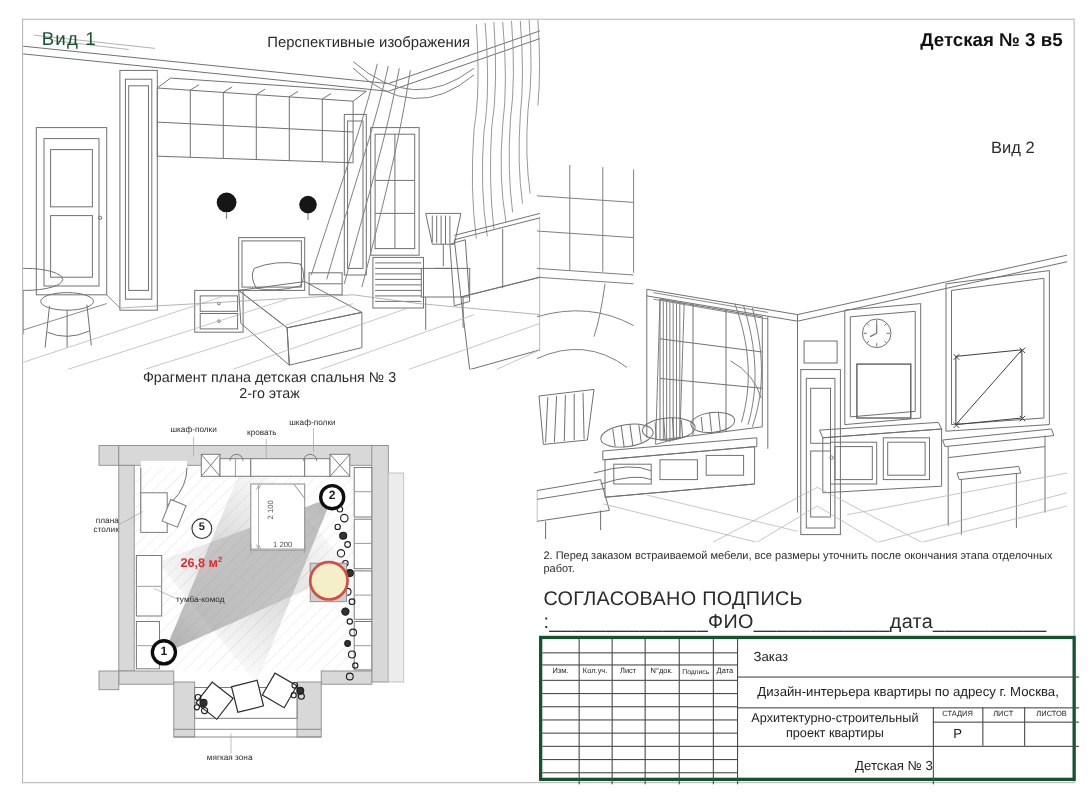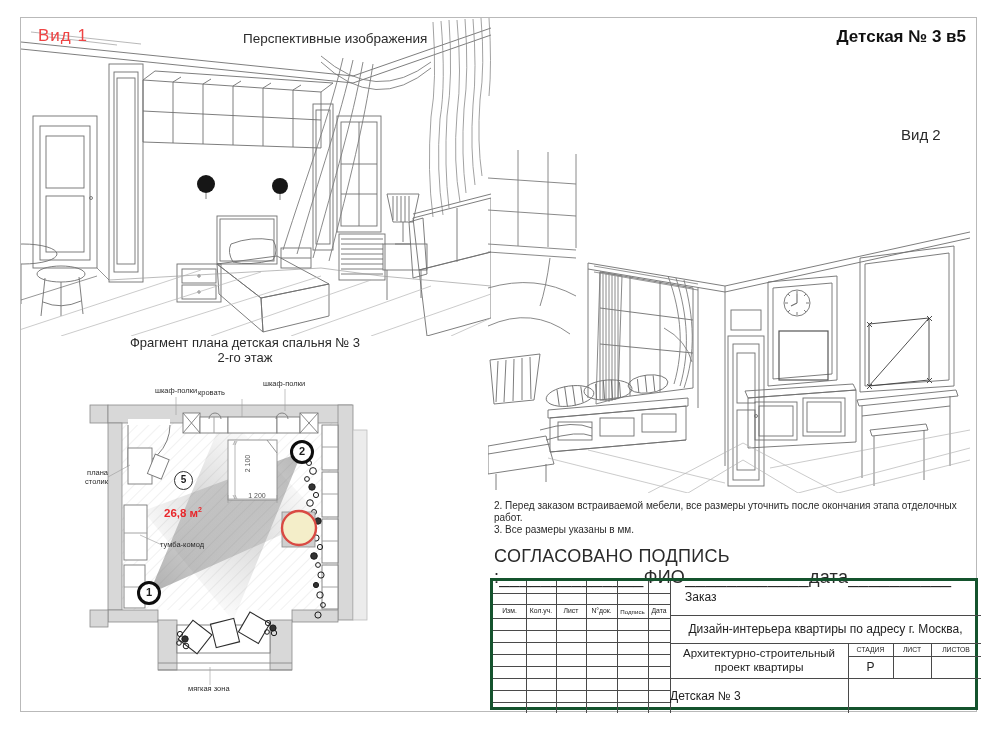--- a/index.html
+++ b/index.html
@@ -254,21 +254,21 @@
         <path d="M386,288 V338 M436,282 V332"></path>
       </g>
 
       <g stroke="#b5b5b5" stroke-width="0.7">
         <path d="M200,345 L255,312 L310,345 M160,345 L255,295 L350,345"></path>
         <path d="M60,310 L200,345 M100,302 L237,335 M310,345 L482,300 M350,345 L482,312 M282,320 L482,282"></path>
       </g>
     </g>
   </svg>
 
-  <div class="abs lbl" style="left:38px;top:26px;font-size:17px;letter-spacing:1px;color:#ef4444;">Вид 1</div>
+  <div class="abs lbl" style="left:38px;top:26px;font-size:17px;letter-spacing:1px;color:#14532d;">Вид 1</div>
   <div class="abs lbl" style="left:243px;top:31px;font-size:13.5px;color:#2a2a2a;">Перспективные изображения</div>
   <div class="abs lbl" style="left:700px;top:27px;width:266px;text-align:right;font-size:17px;font-weight:bold;color:#111;">Детская № 3 в5</div>
   <div class="abs lbl" style="left:901px;top:126px;font-size:15px;color:#2a2a2a;">Вид 2</div>
 
   <div class="abs" style="left:95px;top:335px;width:300px;text-align:center;font-size:13px;color:#2a2a2a;">
     <div>Фрагмент плана детская спальня № 3</div>
     <div>2-го этаж</div>
   </div>
 
   <svg class="abs" style="left:85px;top:375px;" width="295" height="330" viewBox="0 0 295 330">
@@ -390,42 +390,41 @@
       </g>
     </g>
 
     <g stroke="#9b9b9b" stroke-width="0.6" fill="none">
       <path d="M91,22 V40 M157,24 V42 M200,14 V36"></path>
       <path d="M23,102 L45,90 M77,170 L55,160 M125,310 V292"></path>
     </g>
   </svg>
 
   <div class="abs small-lbl" style="left:146px;top:386px;width:60px;text-align:center;">шкаф-полки</div>
-  <div class="abs small-lbl" style="left:198px;top:388px;width:48px;">кровать</div>
+  <div class="abs small-lbl" style="left:214px;top:388px;width:48px;text-align:center;">кровать</div>
   <div class="abs small-lbl" style="left:256px;top:379px;width:56px;text-align:center;">шкаф-полки</div>
   <div class="abs small-lbl" style="left:72px;top:468px;width:36px;text-align:right;line-height:9px;">
     <div>плана</div>
     <div>столик</div>
   </div>
   <div class="abs small-lbl" style="left:160px;top:540px;">тумба-комод</div>
   <div class="abs small-lbl" style="left:188px;top:684px;">мягкая зона</div>
   <div class="abs" style="left:164px;top:506px;font-size:11.5px;font-weight:bold;color:#e8262a;">
     <span>26,8 м</span><sup>2</sup>
   </div>
   <div class="abs" style="left:236px;top:492px;width:42px;text-align:center;font-size:7px;color:#555;">1 200</div>
   <div class="abs" style="left:229px;top:460px;width:36px;text-align:center;font-size:7px;color:#555;transform:rotate(-90deg);">2 100</div>
 
   <div class="abs marker" style="left:290px;top:440px;width:24px;height:24px;border:3.5px solid #0d0d0d;font-size:11px;line-height:17px;">2</div>
   <div class="abs marker" style="left:174px;top:471px;width:19px;height:19px;border:1.3px solid #333;font-size:10px;line-height:16px;">5</div>
   <div class="abs marker" style="left:137px;top:581px;width:24px;height:24px;border:3.5px solid #0d0d0d;font-size:11px;line-height:17px;">1</div>
 
   <div class="abs" style="left:494px;top:487px;width:478px;">
     <div style="margin-top:13px;font-size:10px;line-height:12px;color:#2a2a2a;">
       <div>2. Перед заказом встраиваемой мебели, все размеры уточнить после окончания этапа отделочных работ.</div>
-      <div>3. Все размеры указаны в мм.</div>
     </div>
     <div style="margin-top:10px;font-size:18px;color:#2a2a2a;letter-spacing:0.3px;">СОГЛАСОВАНО ПОДПИСЬ :______________ФИО____________дата__________</div>
   </div>
 
   <div class="abs" style="left:490px;top:578px;width:488px;height:132px;border:3px solid #14532d;box-sizing:border-box;">
 
     <div class="tb-line" style="left:33px;top:0;width:1px;height:132px;"></div>
     <div class="tb-line" style="left:63px;top:0;width:1px;height:132px;"></div>
     <div class="tb-line" style="left:93px;top:0;width:1px;height:132px;"></div>
     <div class="tb-line" style="left:124px;top:0;width:1px;height:132px;"></div>
@@ -459,15 +458,15 @@
     <div class="tb-line" style="left:355px;top:75px;width:133px;height:1px;"></div>
 
     <div class="tb-text" style="left:192px;top:9px;">Заказ</div>
     <div class="tb-text" style="left:177px;top:41px;width:311px;text-align:center;">Дизайн-интерьера квартиры по адресу г. Москва,</div>
     <div class="tb-text" style="left:177px;top:66px;width:178px;text-align:center;font-size:11.5px;">Архитектурно-строительный</div>
     <div class="tb-text" style="left:177px;top:80px;width:178px;text-align:center;font-size:11.5px;">проект квартиры</div>
     <div class="tb-small" style="left:355px;top:65px;width:45px;font-size:6.8px;">СТАДИЯ</div>
     <div class="tb-small" style="left:400px;top:65px;width:38px;font-size:6.8px;">ЛИСТ</div>
     <div class="tb-small" style="left:438px;top:65px;width:50px;font-size:6.8px;">ЛИСТОВ</div>
     <div class="tb-text" style="left:355px;top:79px;width:45px;text-align:center;">Р</div>
-    <div class="tb-text" style="left:177px;top:108px;width:178px;text-align:left;">Детская № 3</div>
+    <div class="tb-text" style="left:177px;top:108px;width:178px;text-align:right;">Детская № 3</div>
   </div>
 </div>
 
 </body></html>

